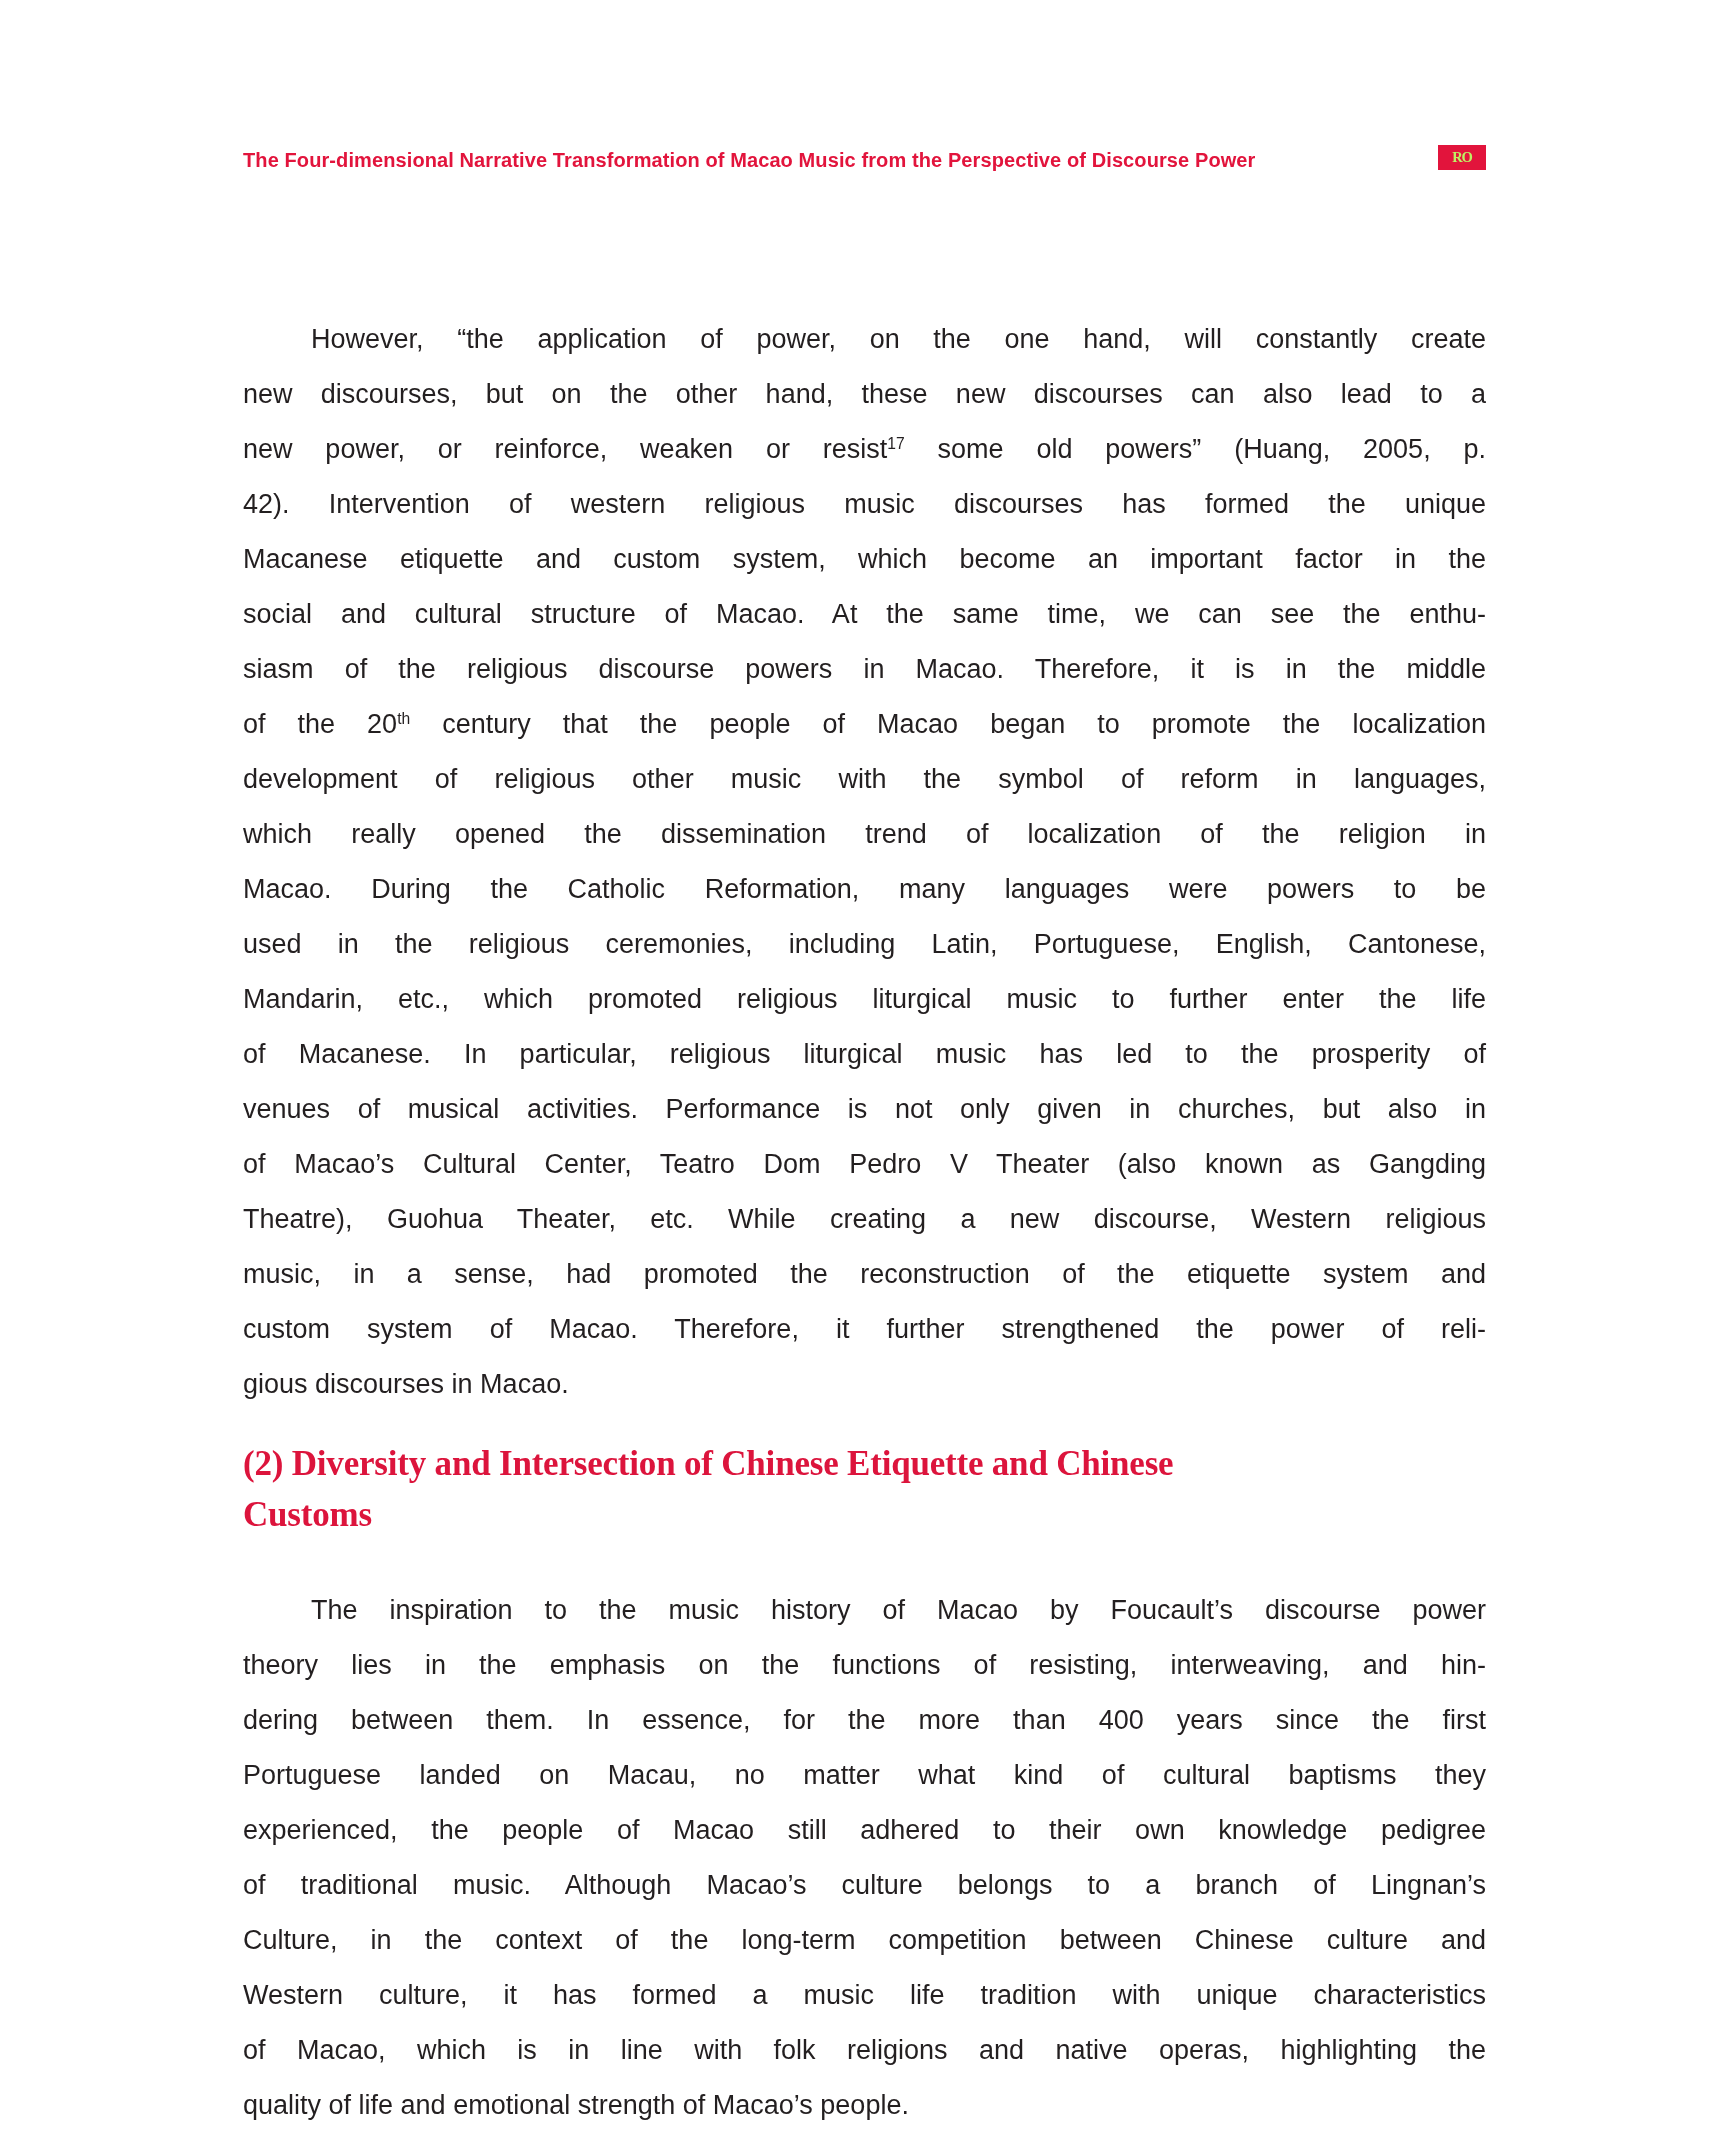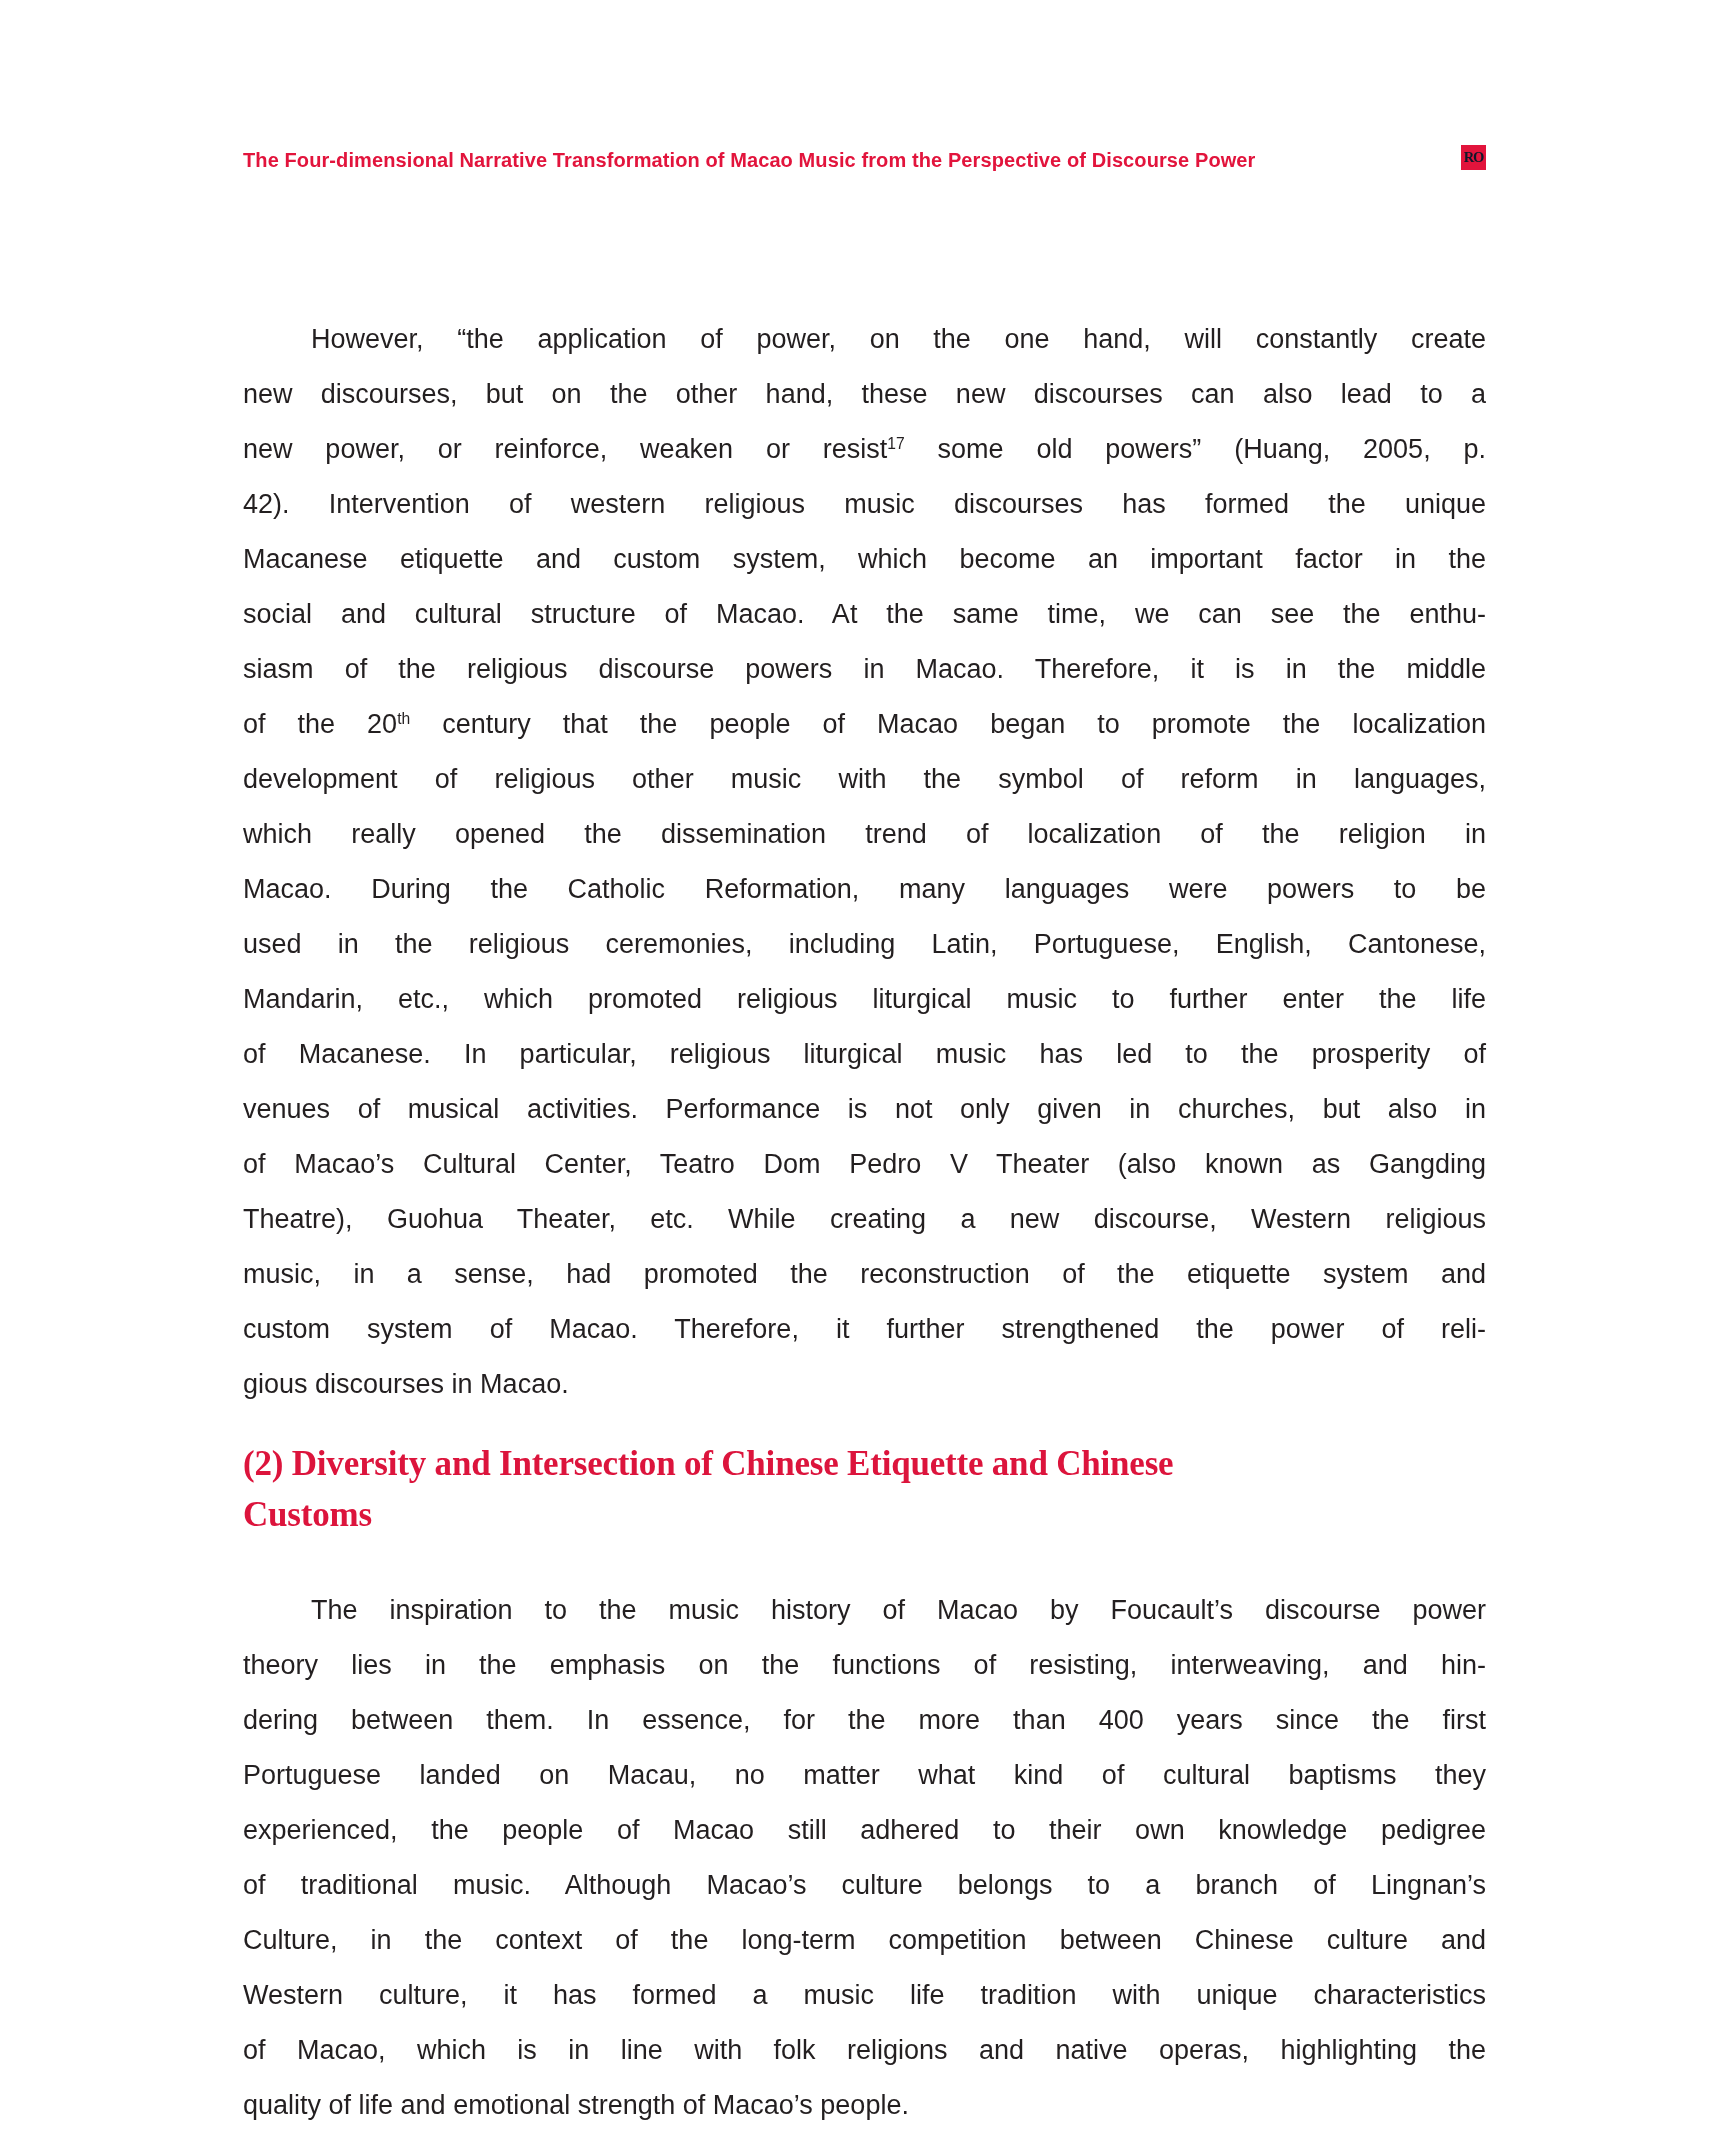--- a/index.html
+++ b/index.html
@@ -39,24 +39,24 @@
     align-items: flex-start;
   }
   .rh-title {
     font-size: 20px;
     font-weight: 700;
     color: var(--accent-red);
     letter-spacing: 0.1px;
     padding-top: 4.3px;
   }
   .rh-logo {
-    width: 25px;
+    width: 48px;
     height: 25px;
     background: var(--accent-red);
-    color: #0f172a;
+    color: #bef264;
     display: flex;
     align-items: center;
     justify-content: center;
     font-family: "Liberation Serif", serif;
     font-weight: 700;
     font-size: 14.6px;
     letter-spacing: -1.3px;
     flex: 0 0 auto;
   }
 

